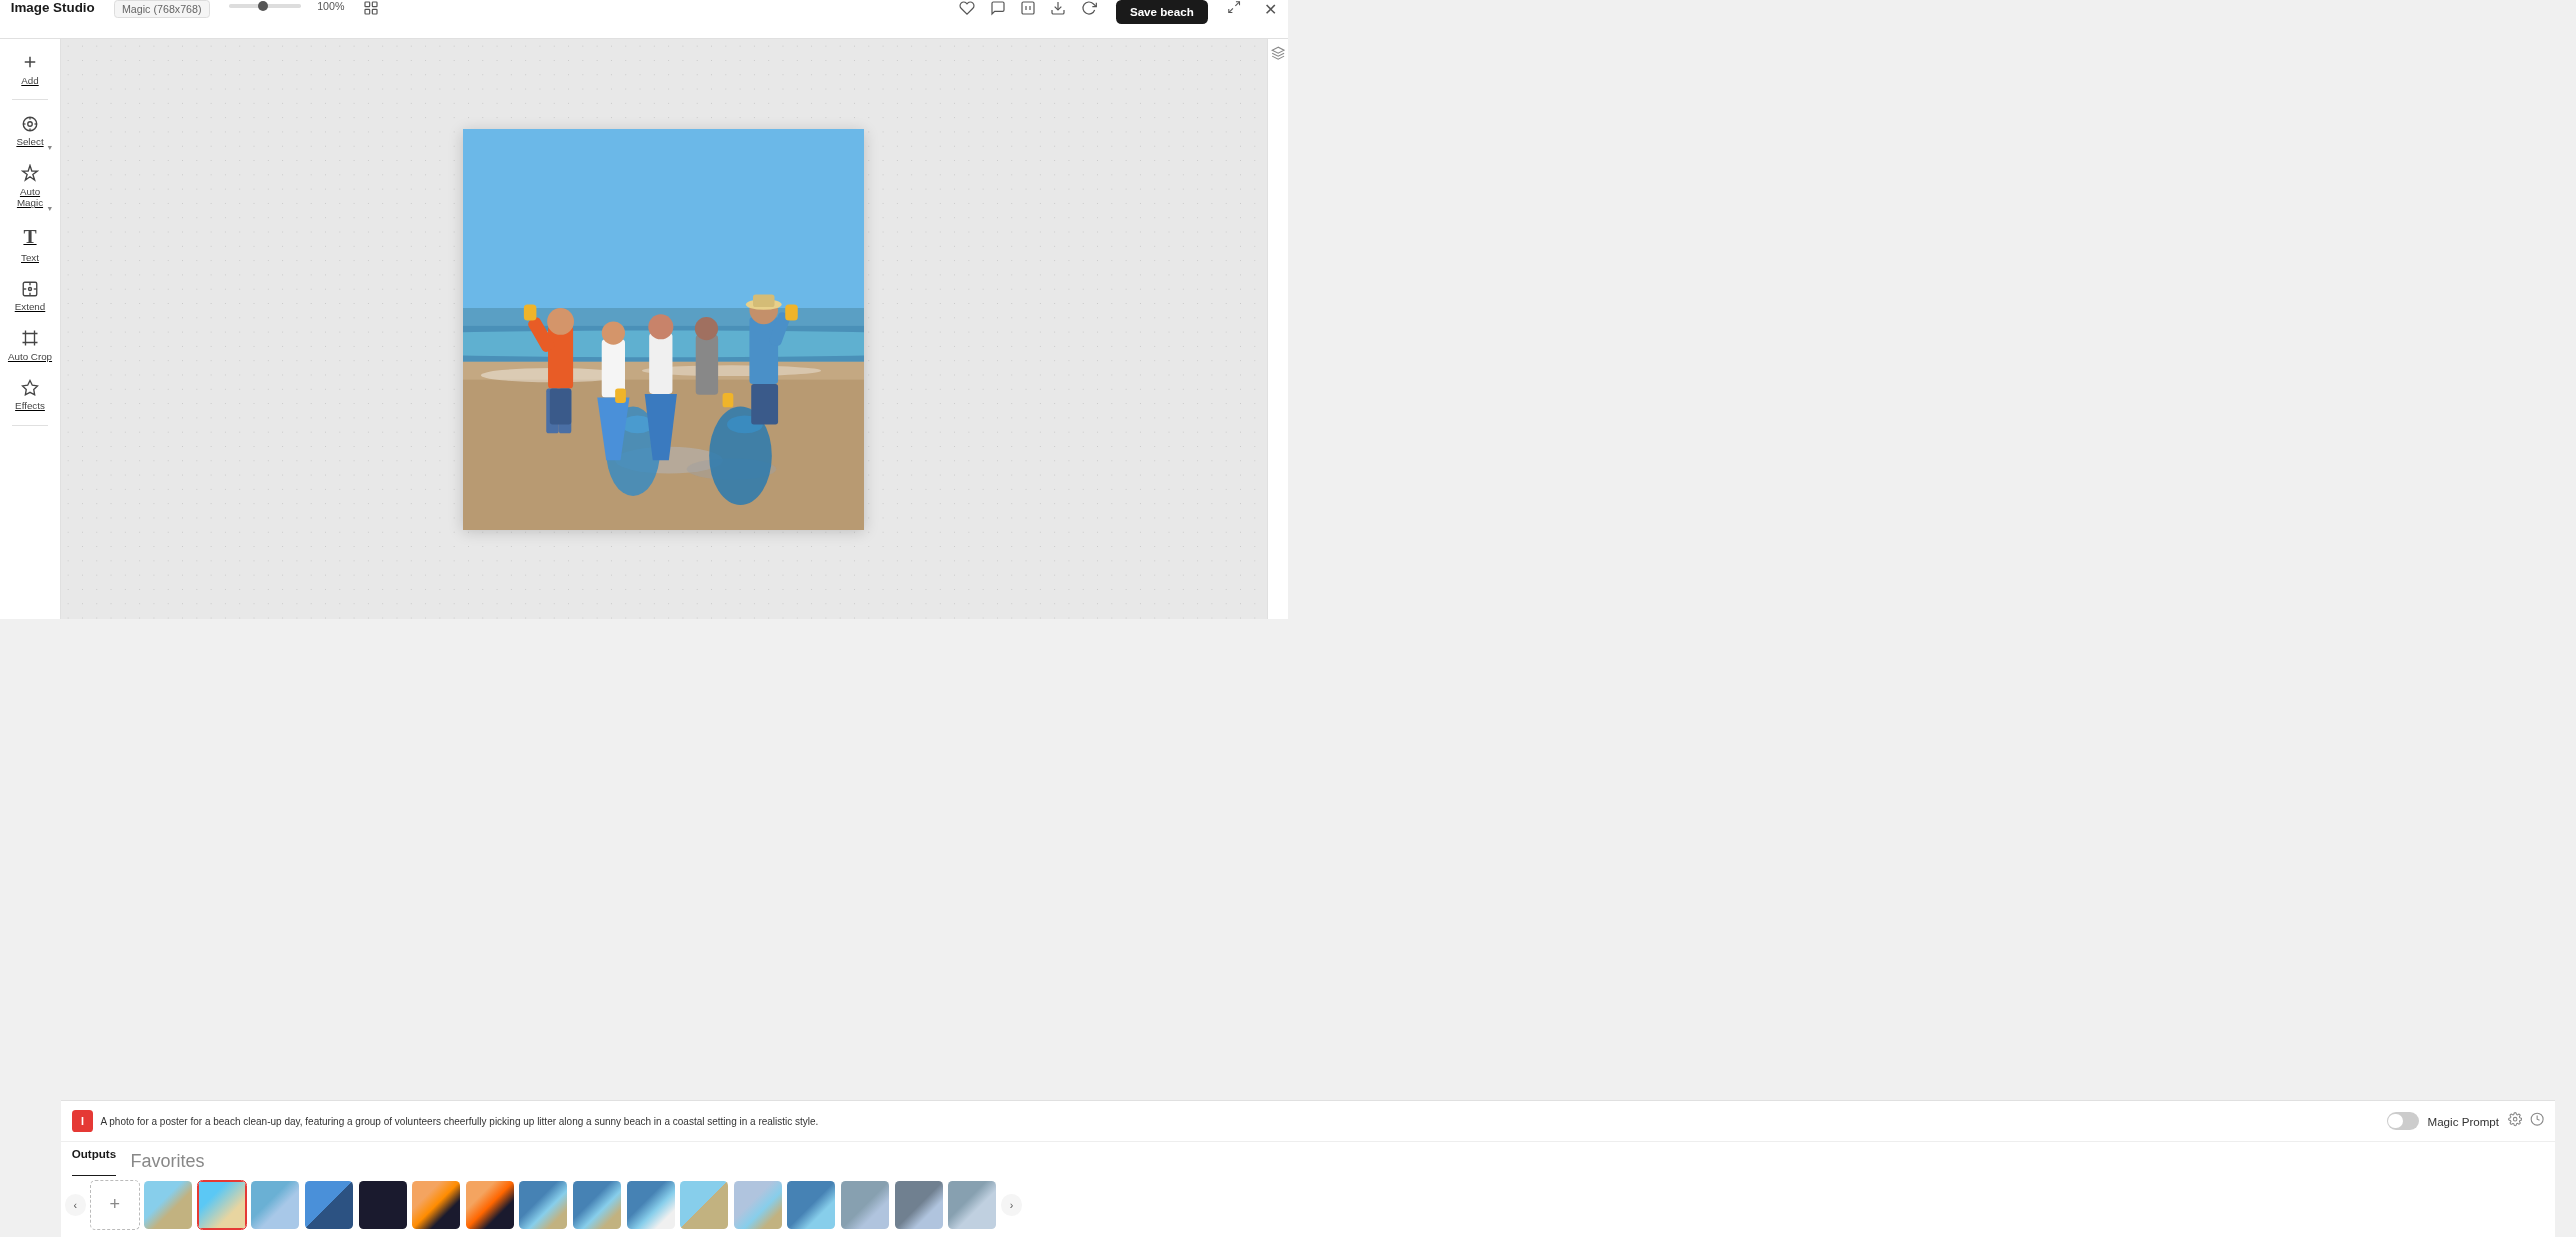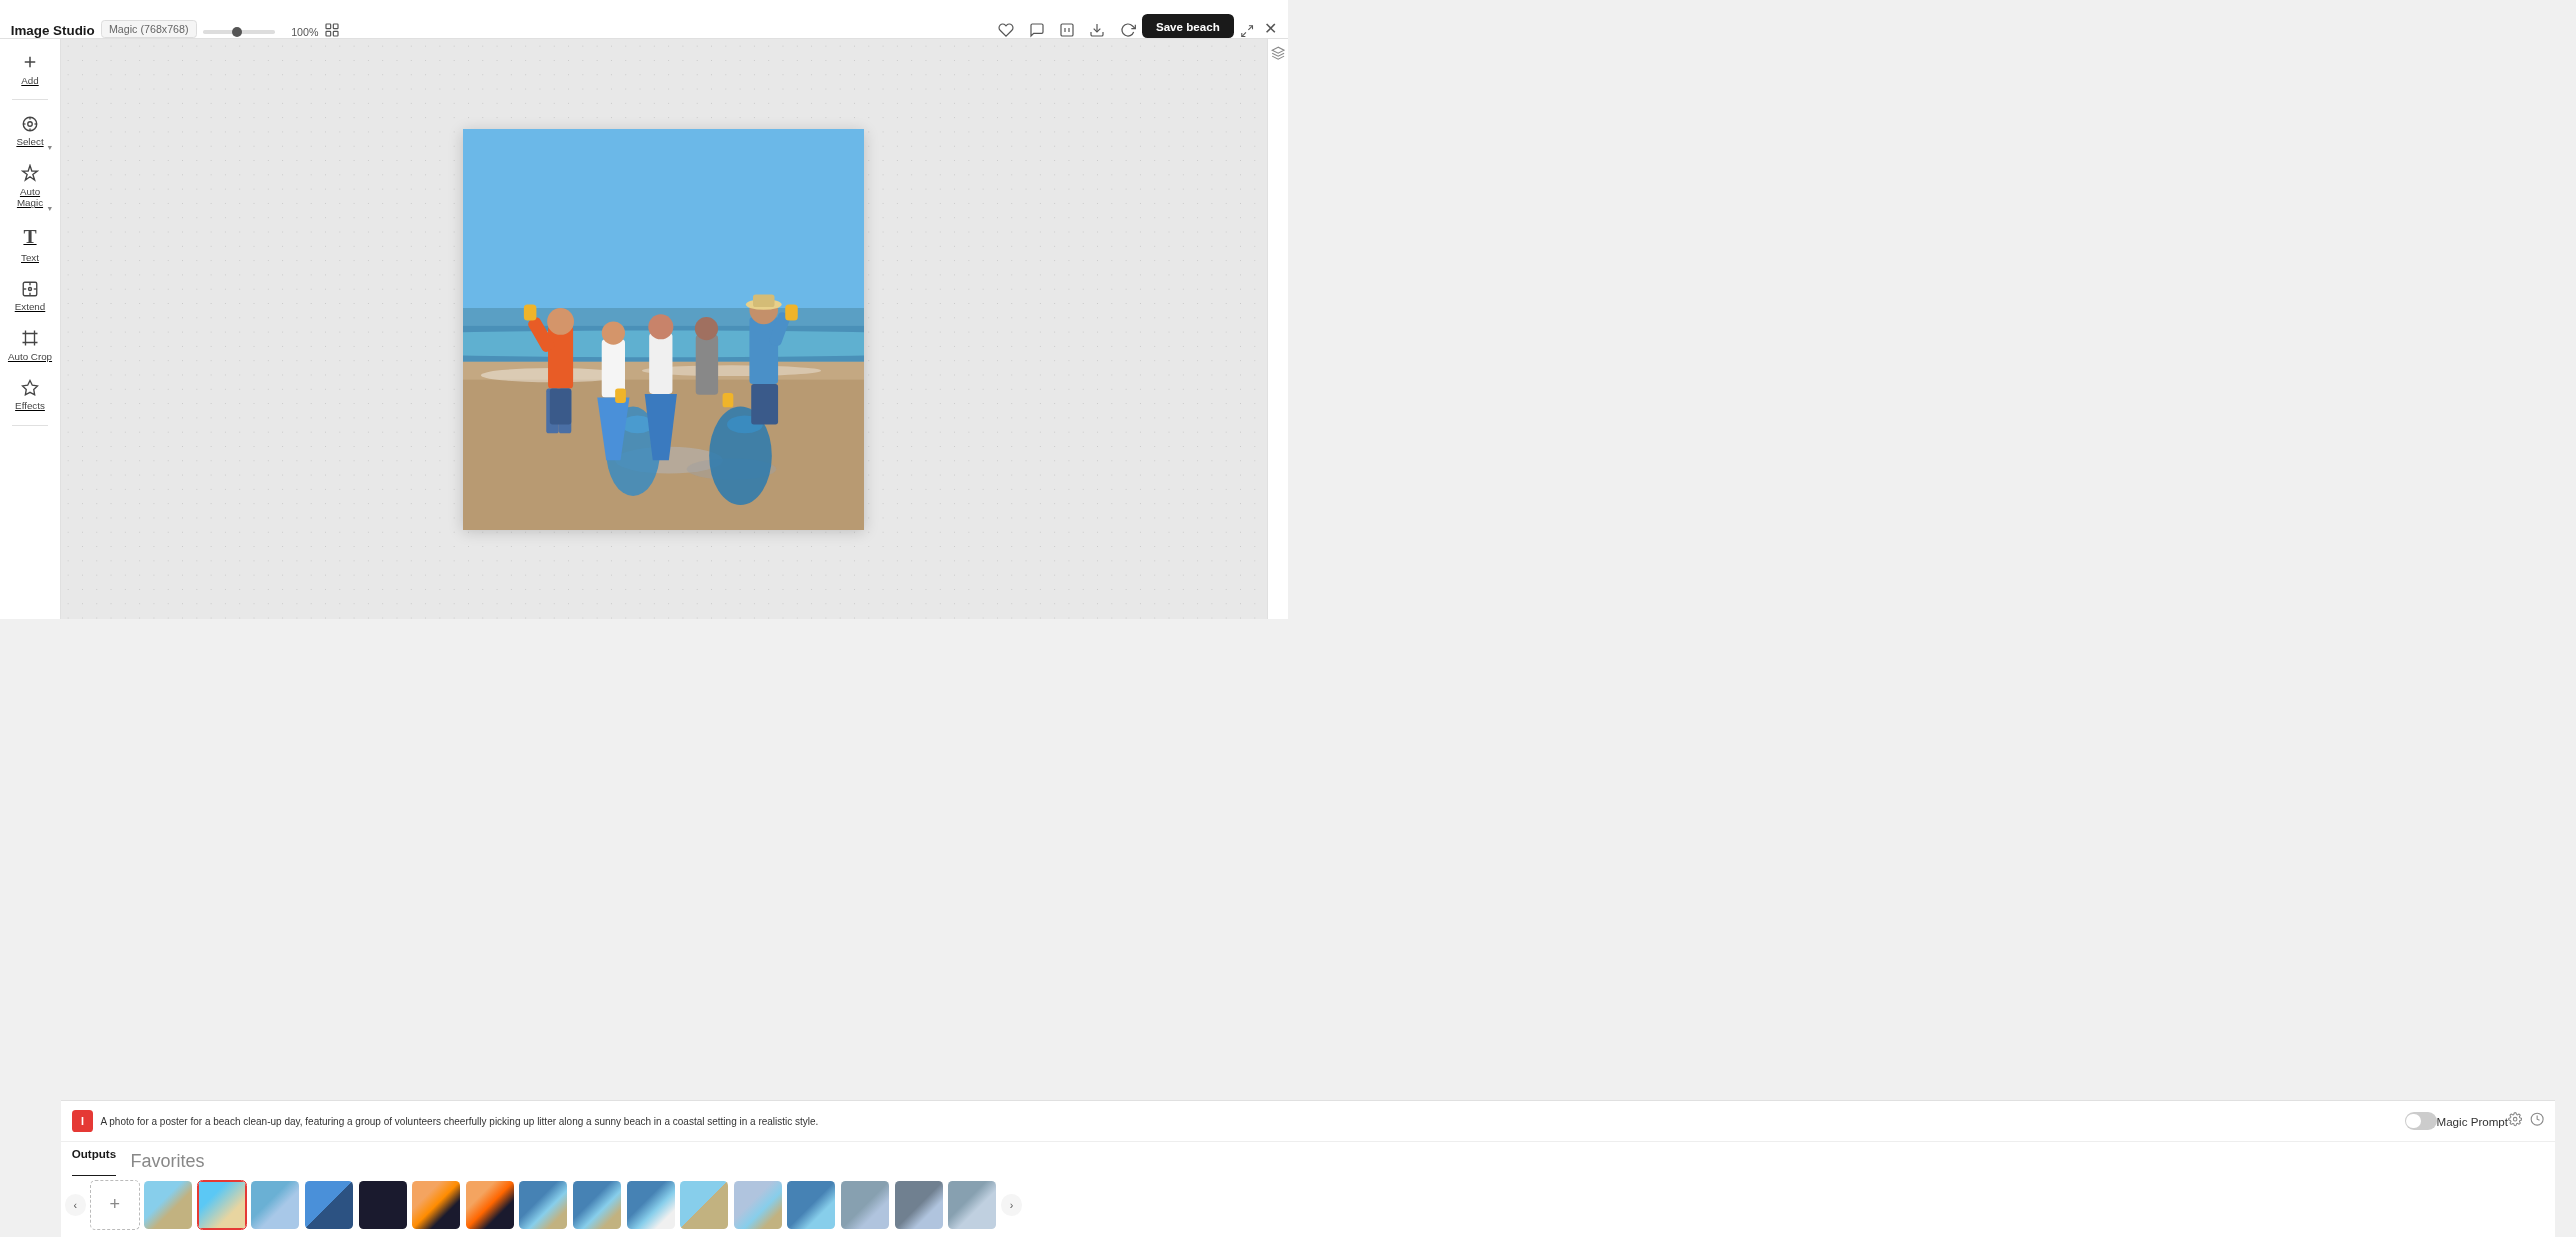--- a/index.html
+++ b/index.html
@@ -1,22 +1,22 @@
 <!DOCTYPE html>
 <html style="font-size:14.3px"><head>
   <meta charset="utf-8">
   <style>
     * { box-sizing: border-box; margin: 0; padding: 0; }
     body { font-family: -apple-system, BlinkMacSystemFont, 'Segoe UI', sans-serif; background: #f0f0f0; width: 1288px; height: 619px; overflow: hidden; }
 
     
     .topbar {
-      display: flex; align-items: flex-end; height: 39px;
+      display: flex; align-items: flex-start; height: 39px;
       background: #fff; border-bottom: 0.9px solid #e0e0e0;
-      padding: 0 10.7px; gap: 6px; position: relative; z-index: 10;
+      padding: 0 10.7px; gap: 19px; position: relative; z-index: 10;
     }
     .topbar-title { font-size: 13.4px; font-weight: 600; color: #1a1a1a; }
     .topbar-format {
       font-size: 10.7px; color: #666; background: #f5f5f5;
       border: 0.9px solid #ddd; border-radius: 3.6px; padding: 1.8px 7.2px;
     }
     .topbar-zoom-container { display: flex; align-items: center; gap: 5.4px; }
     .topbar-slider {
       -webkit-appearance: none; appearance: none;
       width: 72px; height: 3.6px; background: #ddd; border-radius: 1.8px; outline: none;
@@ -98,21 +98,21 @@
     }
     .prompt-icon {
       width: 21.5px; height: 21.5px; background: #e53935; border-radius: 3.6px;
       display: flex; align-items: center; justify-content: center;
       color: #fff; font-size: 10.7px; font-weight: bold; flex-shrink: 0;
     }
     .prompt-text {
       flex: 1; font-size: 10px; color: #333; line-height: 1.5;
     }
     .magic-prompt-area {
-      display: flex; align-items: center; flex-shrink: 0;
+      display: flex; align-items: center; gap: 9px; flex-shrink: 0;
     }
     .toggle-switch {
       width: 32px; height: 18px; background: #ccc; border-radius: 9px;
       cursor: pointer; position: relative; flex-shrink: 0;
     }
     .toggle-knob {
       position: absolute; top: 1.8px; left: 1.8px;
       width: 14.3px; height: 14.3px; background: #fff; border-radius: 50%;
     }
     .magic-label { font-size: 11.6px; color: #333; }

